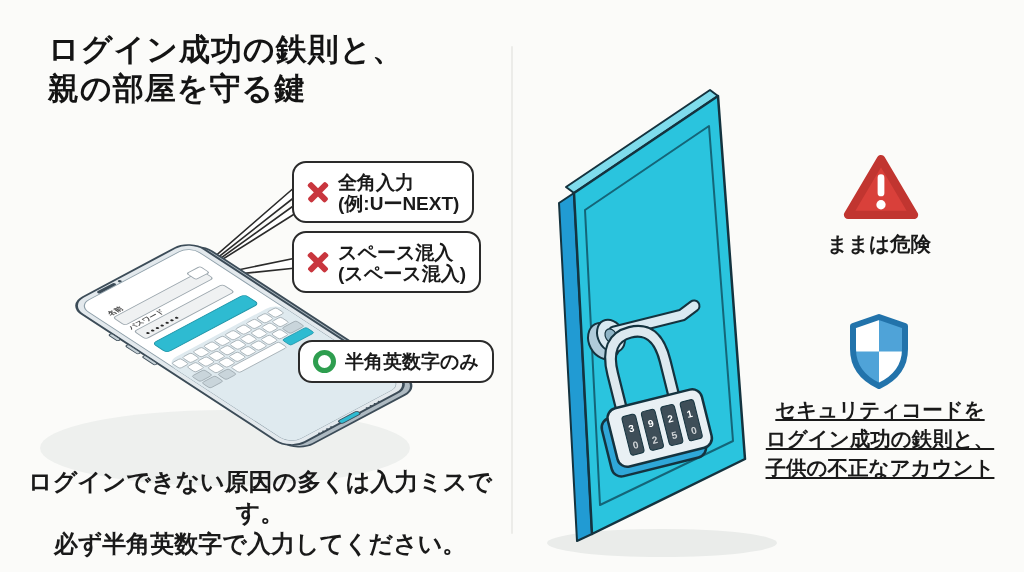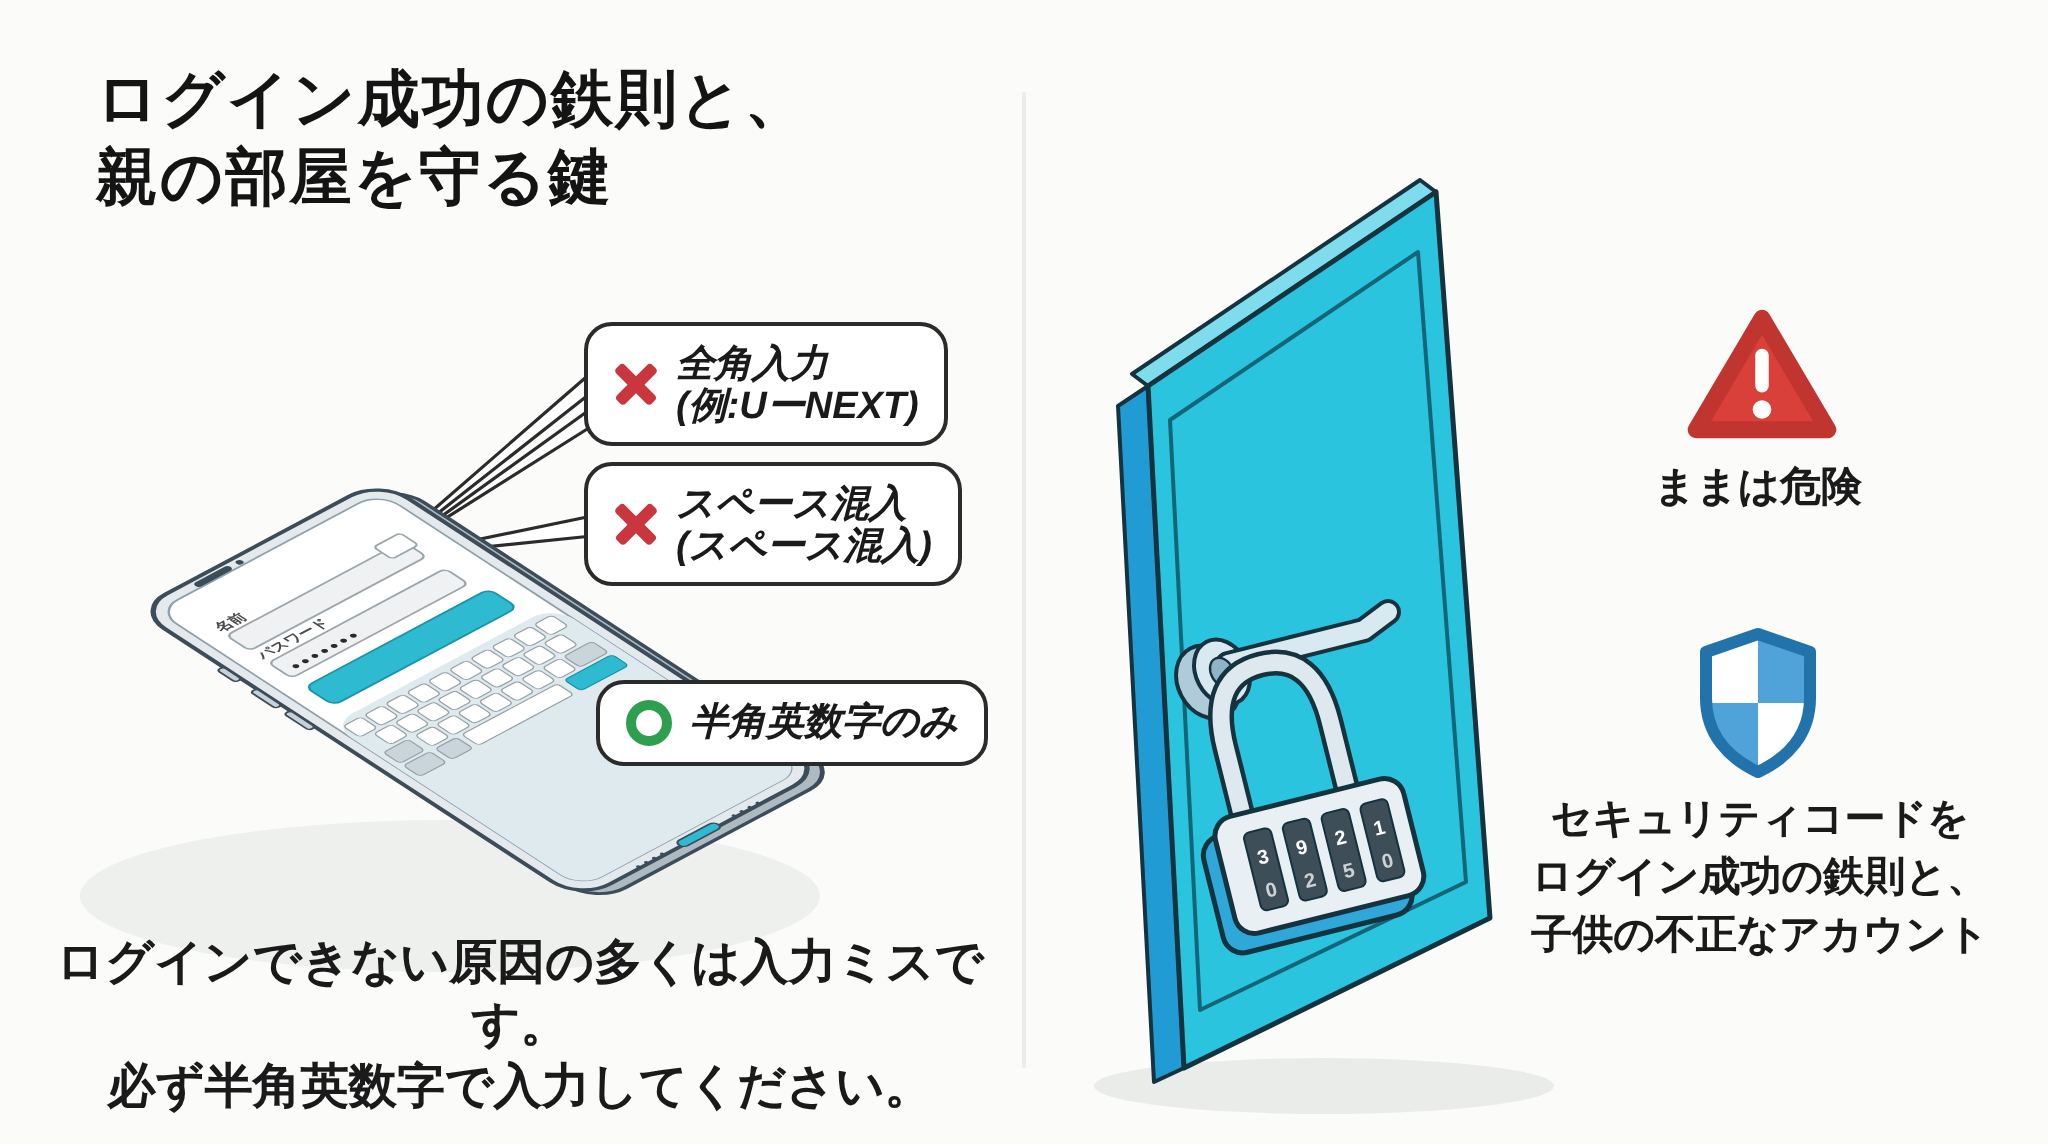--- a/index.html
+++ b/index.html
@@ -20,21 +20,21 @@
 
   .divider{
     left:511px;top:46px;width:2px;height:488px;background:#ECECE9;border-radius:1px;
   }
 
   .callout{
     background:#FFFFFF;border:2.5px solid #2B2B2B;border-radius:14px;
     padding:8px 13px;display:flex;align-items:center;gap:9px;
     box-sizing:border-box;
   }
-  .callout .txt{display:flex;flex-direction:column;font-style:italic;}
+  .callout .txt{display:flex;flex-direction:column;}
   .callout .t1{font-size:19px;font-weight:800;line-height:23px;white-space:nowrap;}
   .callout .t2{font-size:19px;font-weight:700;line-height:19px;white-space:nowrap;}
 
   .icon-x{position:relative;width:22px;height:22px;flex:0 0 22px;}
   .icon-x::before,.icon-x::after{
     content:"";position:absolute;left:50%;top:50%;width:25px;height:5.5px;
     background:#C9363E;border-radius:2px;
   }
   .icon-x::before{transform:translate(-50%,-50%) rotate(45deg);}
   .icon-x::after{transform:translate(-50%,-50%) rotate(-45deg);}
@@ -46,21 +46,21 @@
 
   .caption{
     left:28px;top:466px;width:464px;text-align:center;
     font-size:24px;font-weight:800;line-height:31px;
   }
 
   .rtext{
     text-align:center;font-weight:800;
   }
   .warn-text{left:756px;top:229px;width:246px;font-size:20.5px;line-height:29px;}
-  .sec-text{left:752px;top:395px;width:256px;font-size:20.5px;line-height:29px;}
+  .sec-text{left:752px;top:395px;width:256px;font-size:20.5px;line-height:29px;text-decoration:underline;}
 
   svg text{font-family:"Liberation Sans","DejaVu Sans",sans-serif;}
 </style>
 </head>
 <body>
 
 <svg id="stage" viewBox="0 0 1024 572">
 
   <ellipse cx="225" cy="448" rx="185" ry="38" fill="#EEF0EE"></ellipse>
 

